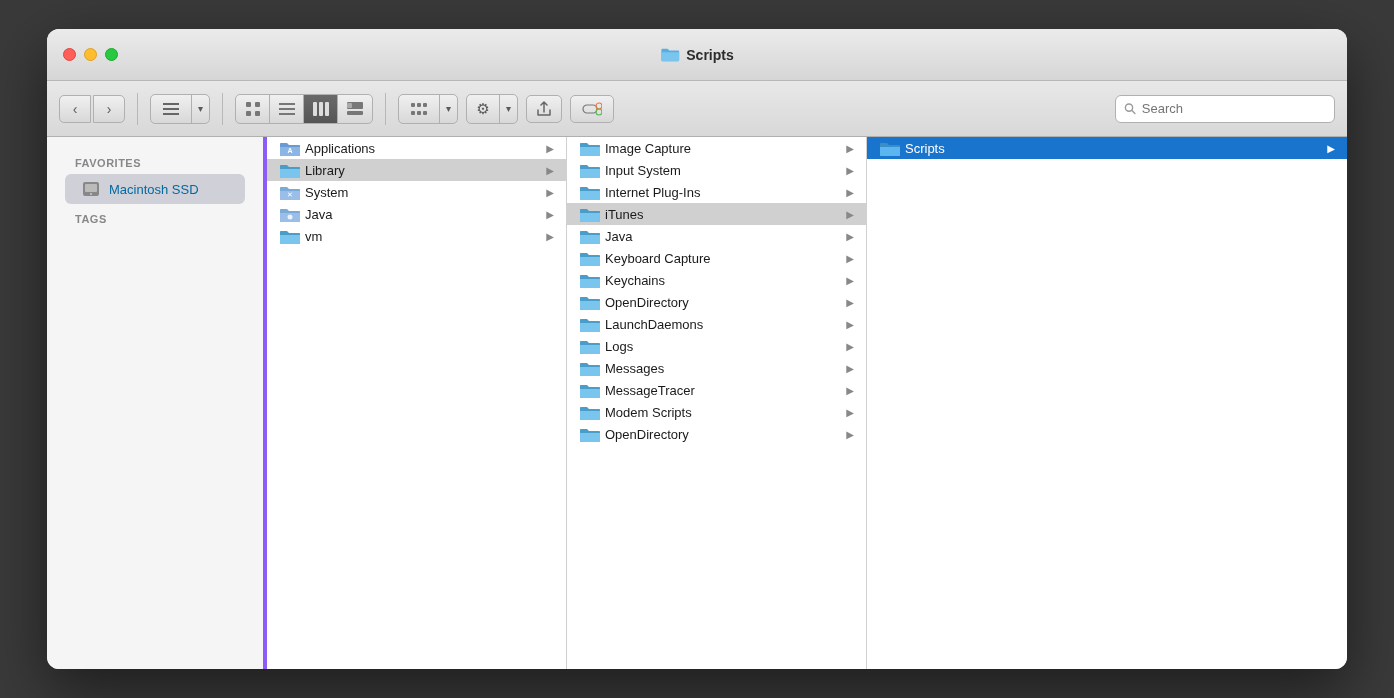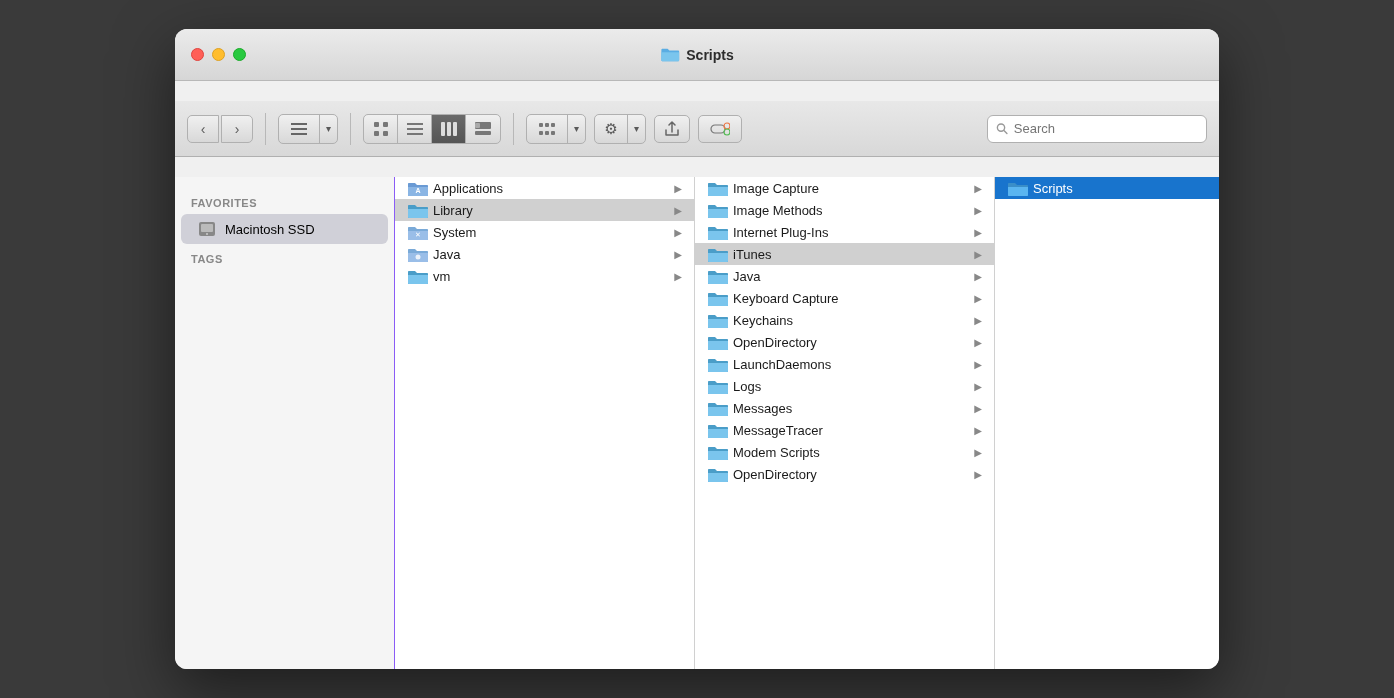--- a/index.html
+++ b/index.html
@@ -5,29 +5,28 @@
     * { box-sizing: border-box; margin: 0; padding: 0; }
     body {
       background: #3a3a3a;
       display: flex;
       justify-content: center;
       align-items: center;
       height: 100vh;
       font-family: -apple-system, BlinkMacSystemFont, "SF Pro Text", "Helvetica Neue", Arial, sans-serif;
     }
     .window {
-      width: 1044px;
+      width: 1300px;
       height: 640px;
       background: #f0f0f0;
       border-radius: 12px;
       box-shadow: 0 20px 60px rgba(0,0,0,0.5);
       overflow: hidden;
       display: flex;
       flex-direction: column;
-      gap: 20px;
     }
     
     .titlebar {
       background: linear-gradient(to bottom, #ebebeb, #d6d6d6);
       height: 52px;
       display: flex;
       align-items: center;
       padding: 0 16px;
       border-bottom: 1px solid #b8b8b8;
       position: relative;
@@ -178,41 +177,41 @@
     
     .main-content {
       display: flex;
       flex: 1;
       overflow: hidden;
     }
     
     .sidebar {
       width: 220px;
       background: #f5f5f5;
-      border-right: 1px solid #8b5cf6;
-      padding: 12px 0;
+      border-right: 4px solid #8b5cf6;
+      padding: 12px 12px;
       flex-shrink: 0;
       overflow-y: auto;
     }
     .sidebar-section-label {
       font-size: 11px;
       font-weight: 700;
       color: #888;
       padding: 8px 16px 4px;
       text-transform: uppercase;
       letter-spacing: 0.5px;
     }
     .sidebar-item {
       display: flex;
       align-items: center;
       gap: 8px;
       padding: 5px 16px;
       cursor: pointer;
       font-size: 13px;
-      color: #000000;
+      color: #0369a1;
       border-radius: 6px;
       margin: 1px 6px;
     }
     .sidebar-item.selected { background: #d0d0d8; }
     .sidebar-item-icon {
       width: 20px;
       height: 20px;
       display: flex;
       align-items: center;
       justify-content: center;
@@ -458,21 +457,21 @@
     <path d="M1 7H21V15C21 15.6 20.6 16 20 16H2C1.4 16 1 15.6 1 15V7Z" fill="#7ac5ed"></path>
   </svg></span>
       <span class="item-name">Image Capture</span>
       <span class="chevron">▶</span>
     </div>
           <div class="file-item">
       <span class="folder-icon"><svg width="22" height="18" viewBox="0 0 22 18" fill="none">
     <path d="M1 4C1 3.4 1.4 3 2 3H8L10 5H20C20.6 5 21 5.4 21 6V15C21 15.6 20.6 16 20 16H2C1.4 16 1 15.6 1 15V4Z" fill="#4a9dc8"></path>
     <path d="M1 7H21V15C21 15.6 20.6 16 20 16H2C1.4 16 1 15.6 1 15V7Z" fill="#7ac5ed"></path>
   </svg></span>
-      <span class="item-name">Image Methods</span>
+      <span class="item-name">Input System</span>
       <span class="chevron">▶</span>
     </div>
           <div class="file-item">
       <span class="folder-icon"><svg width="22" height="18" viewBox="0 0 22 18" fill="none">
     <path d="M1 4C1 3.4 1.4 3 2 3H8L10 5H20C20.6 5 21 5.4 21 6V15C21 15.6 20.6 16 20 16H2C1.4 16 1 15.6 1 15V4Z" fill="#4a9dc8"></path>
     <path d="M1 7H21V15C21 15.6 20.6 16 20 16H2C1.4 16 1 15.6 1 15V7Z" fill="#7ac5ed"></path>
   </svg></span>
       <span class="item-name">Internet Plug-Ins</span>
       <span class="chevron">▶</span>
     </div>

